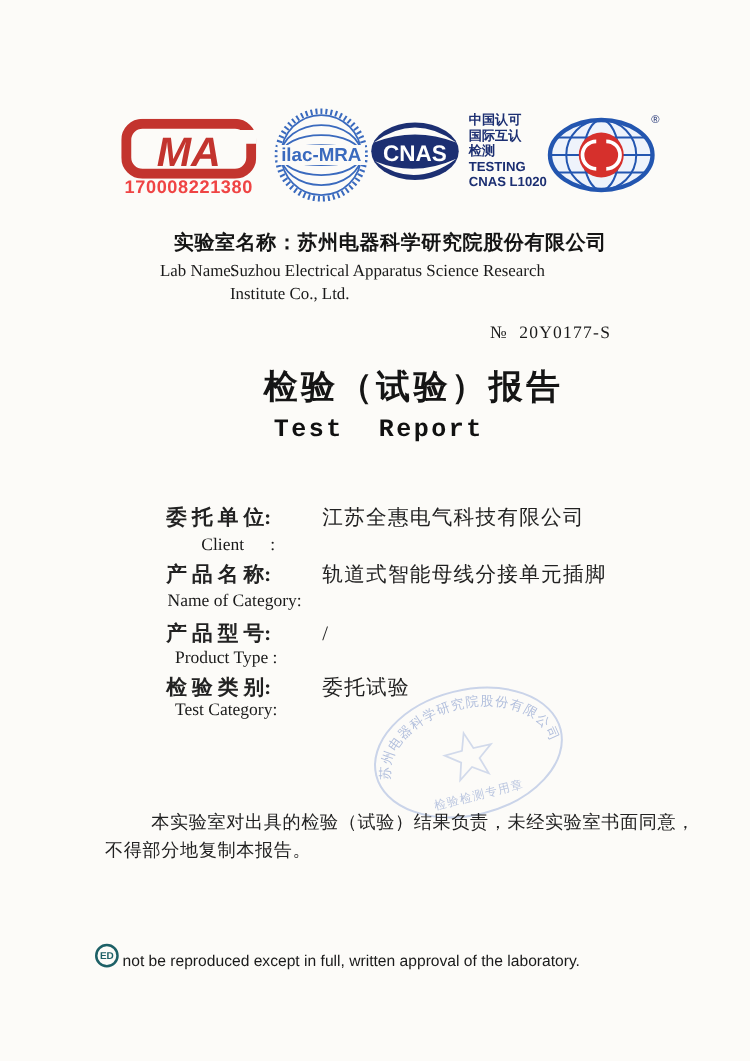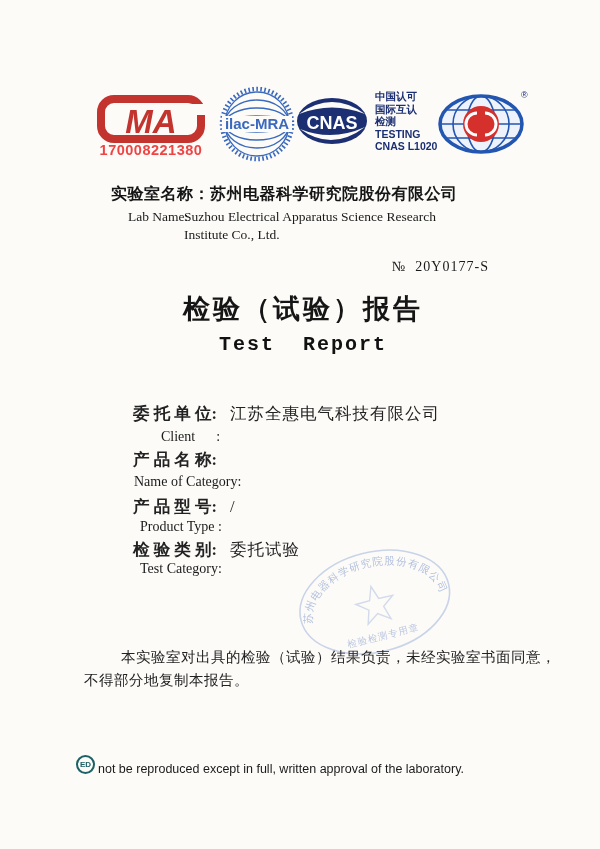--- a/index.html
+++ b/index.html
@@ -1,19 +1,19 @@
 <!DOCTYPE html>
 <html><head>
 <meta charset="utf-8">
 <style>
   html,body{margin:0;padding:0;background:#888;}
   .page{position:relative;width:600px;height:849px;background:#fcfbf8;overflow:hidden;
         font-family:"Liberation Serif",serif;color:#1a1a1a;}
   .abs{position:absolute;}
-  .zhb{font-family:"Liberation Sans",sans-serif;font-weight:bold;color:#151515;}
+  .zhb{font-family:"Liberation Sans",sans-serif;font-weight:bold;color:#151515;margin-left:28px;}
   .ser{font-family:"Liberation Serif",serif;color:#1a1a1a;}
   .kai{font-family:"Liberation Serif",serif;color:#222;}
   .sans{font-family:"Liberation Sans",sans-serif;color:#1a1a1a;}
   .mono{font-family:"Liberation Mono",monospace;color:#111;}
   .pre{white-space:pre;}
 
   
   .cma{left:97px;top:95px;width:108px;height:48px;}
   .cma-num{left:92px;top:142px;width:118px;text-align:center;color:#ef4444;
            font-family:"Liberation Sans",sans-serif;font-weight:bold;font-size:14.5px;letter-spacing:.5px;}
@@ -29,21 +29,21 @@
   .lab-en-label{left:128px;top:209px;font-size:13.5px;}
   .lab-en-1{left:184px;top:209px;font-size:13.5px;}
   .lab-en-2{left:184px;top:227px;font-size:13.5px;}
 
   .report-no{left:392px;top:259px;font-size:14px;letter-spacing:1px;}
 
   .title-zh{left:0;top:291px;width:606px;text-align:center;font-size:27px;letter-spacing:3px;}
   .title-en{left:0;top:333px;width:606px;text-align:center;font-size:20px;letter-spacing:2px;font-weight:bold;}
 
   
-  .frow{display:flex;align-items:baseline;}
+  .frow{display:flex;align-items:baseline;gap:28px;}
   .flab{font-size:16.5px;white-space:pre;margin-right:13px;font-weight:bold;}
   .fval{font-size:16.5px;letter-spacing:1px;}
   .fen{font-size:14px;white-space:pre;}
   .f1z{left:133px;top:403px;} .f1e{left:161px;top:429px;}
   .f2z{left:133px;top:449px;} .f2e{left:134px;top:474px;}
   .f3z{left:133px;top:496px;} .f3e{left:140px;top:519px;}
   .f4z{left:133px;top:539px;} .f4e{left:140px;top:561px;}
 
   
   .stamp{left:293px;top:544px;width:164px;height:118px;transform:rotate(-14deg);opacity:.85;}
@@ -134,20 +134,21 @@
   <div class="abs title-en mono pre">Test  Report</div>
 
   <div class="abs f1z frow">
     <span class="flab kai">委 托 单 位:</span>
     <span class="fval kai">江苏全惠电气科技有限公司</span>
   </div>
   <div class="abs f1e fen ser">Client      :</div>
 
   <div class="abs f2z frow">
     <span class="flab kai">产 品 名 称:</span>
+    <span class="fval kai">轨道式智能母线分接单元插脚</span>
   </div>
   <div class="abs f2e fen ser">Name of Category:</div>
 
   <div class="abs f3z frow">
     <span class="flab kai">产 品 型 号:</span>
     <span class="fval kai">/</span>
   </div>
   <div class="abs f3e fen ser">Product Type :</div>
 
   <div class="abs f4z frow">

